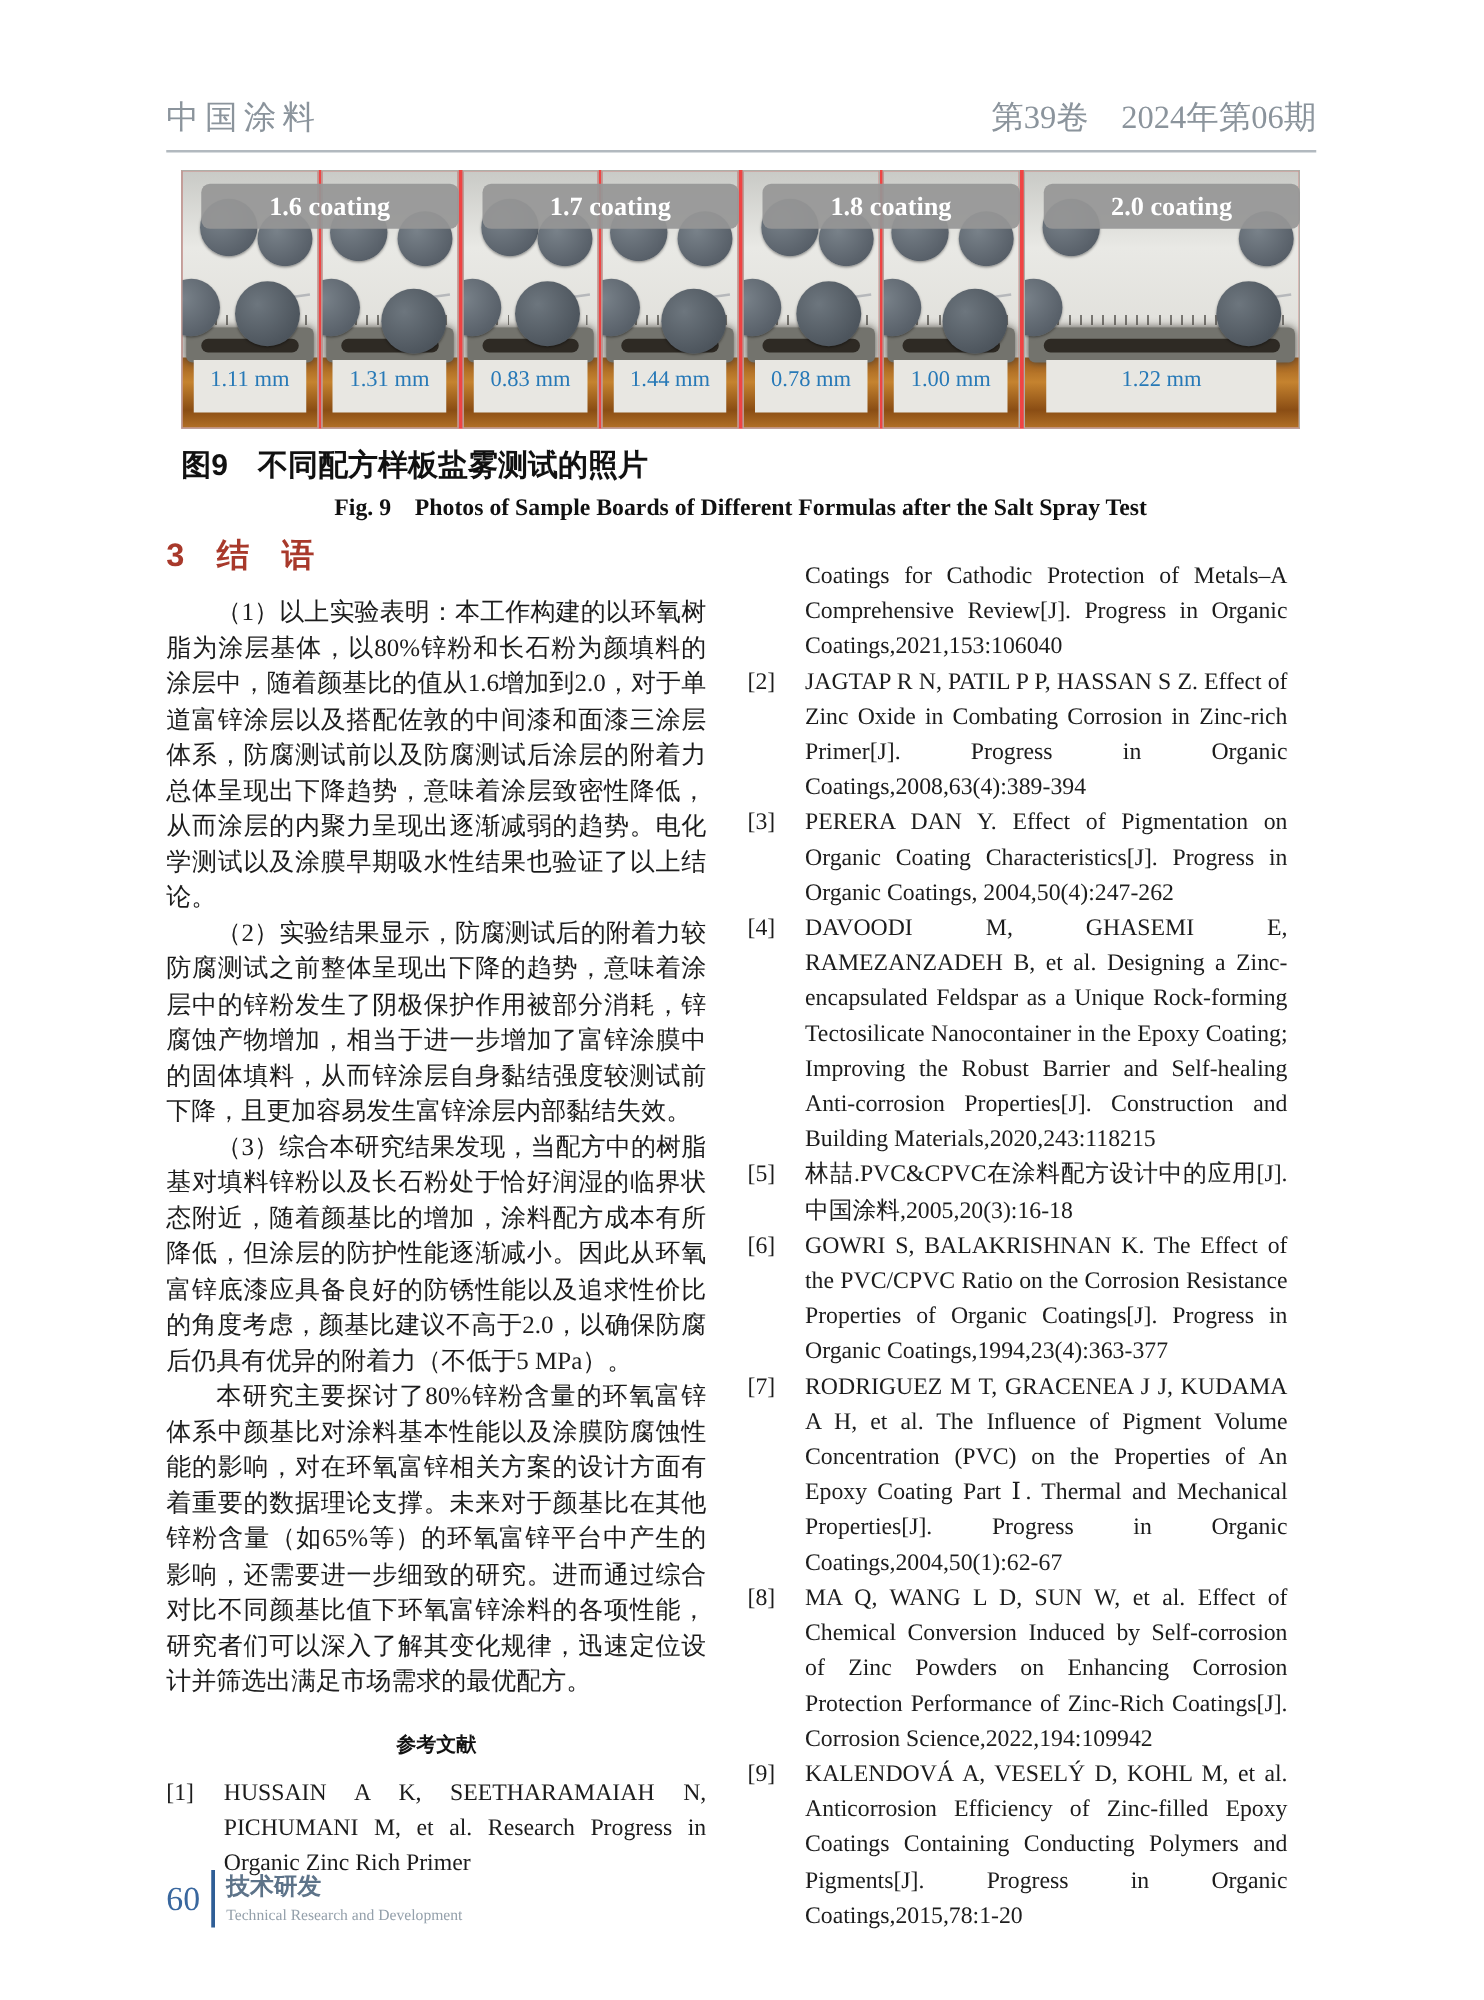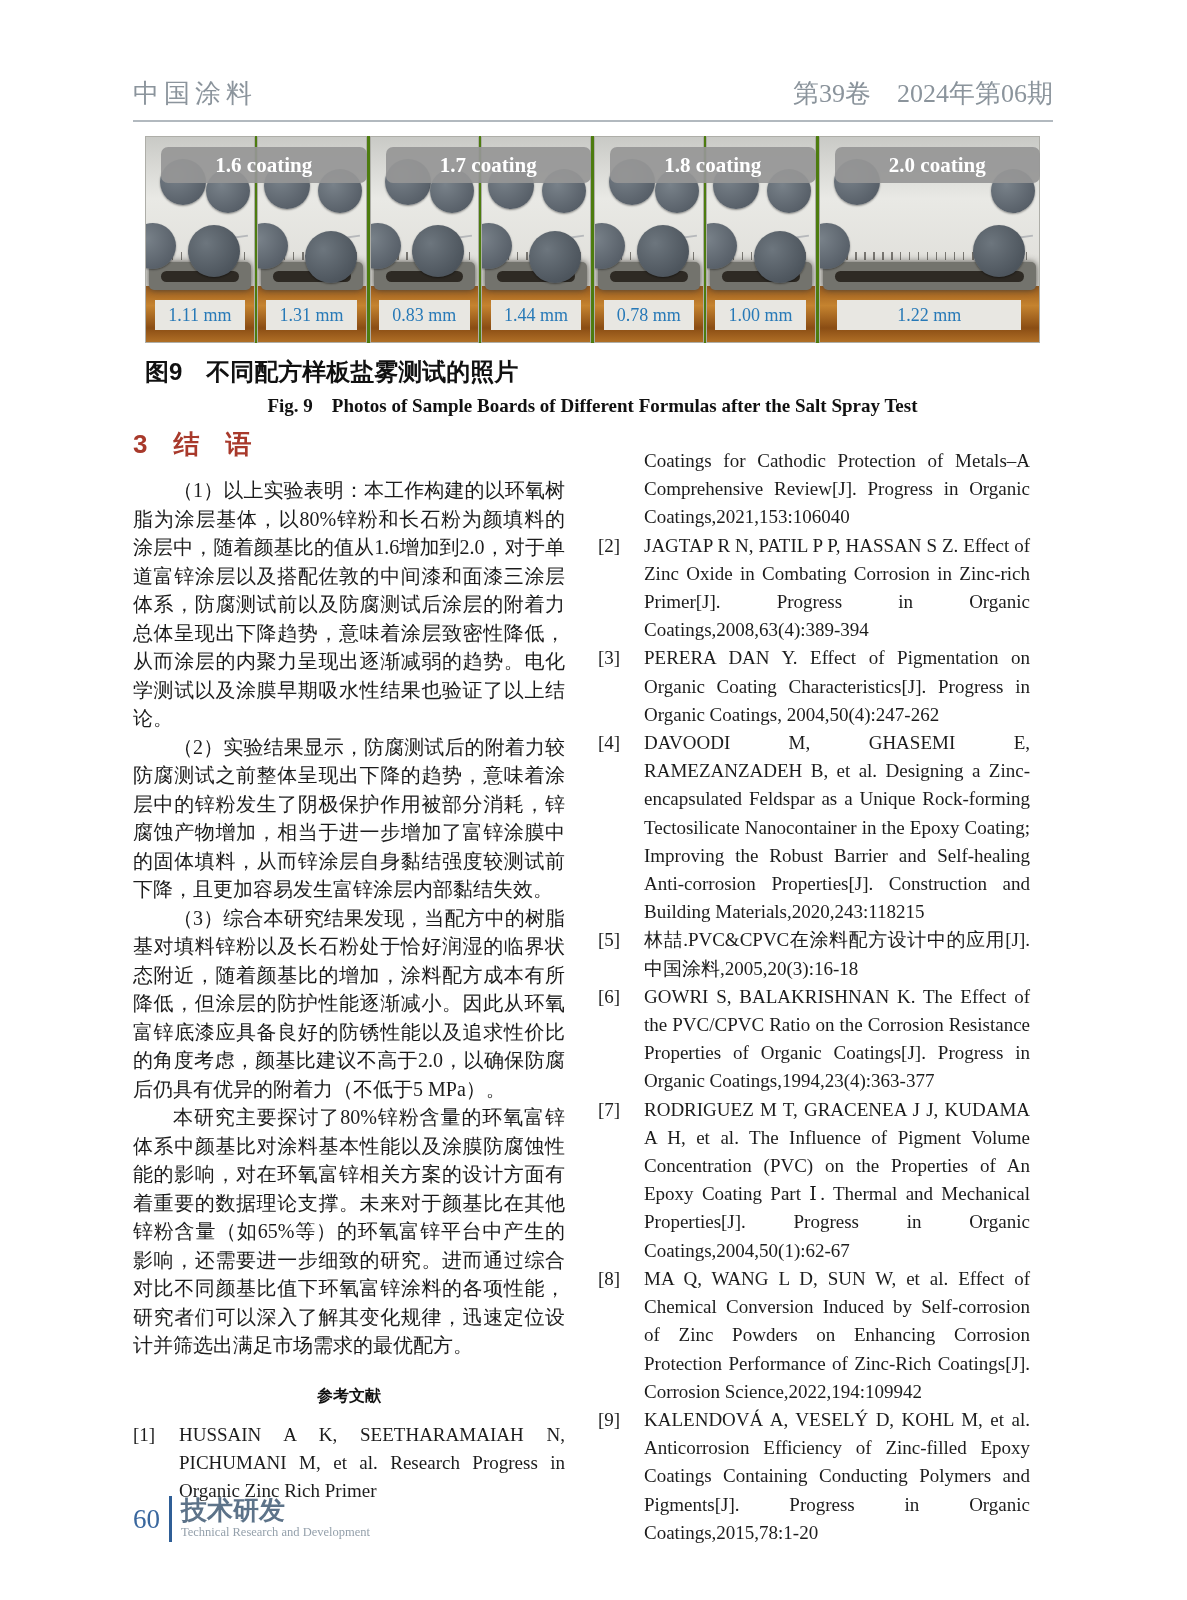--- a/index.html
+++ b/index.html
@@ -14,21 +14,21 @@
   .page-header {
     position:absolute; top:76px; left:133px; width:920px;
     display:flex; justify-content:space-between; align-items:flex-end;
     padding-bottom:9px; border-bottom:2px solid #b2b9bf;
     color:#8b949c; font-size:26px;
   }
   .journal-name { letter-spacing:5px; }
 
   
   .figure-block { position:absolute; top:136px; left:145px; width:895px; }
-  .fig-photos { display:flex; gap:3px; height:207px; background:#4d7c0f; padding:0; }
+  .fig-photos { display:flex; gap:3px; height:207px; background:#ef4444; padding:0; }
   .fig-group { position:relative; flex:1; display:flex; gap:2px; }
   .fig-banner {
     position:absolute; top:11px; left:16px; right:0; height:36px; z-index:5;
     background:rgba(150,150,150,0.92); border-radius:7px;
     color:#ffffff; font-weight:bold; font-size:21px; line-height:36px; text-align:center;
   }
   .panel {
     position:relative; flex:1; overflow:hidden;
     background:linear-gradient(180deg,#c9cac6,#e9e9e5 30%,#dfded9 70%,#d6d5d0);
     border:1px solid #aeaea8;
@@ -60,21 +60,21 @@
   }
   .scribe::after {
     content:""; position:absolute; left:12px; right:12px; top:9px; bottom:8px;
     background:#2e2a24; border-radius:6px;
   }
   .rust {
     position:absolute; bottom:0; left:0; right:0; height:56px; z-index:1;
     background:linear-gradient(180deg,#9c5c1d,#c5832f 35%,#8a4d14 75%,#b06f26);
   }
   .mm-label {
-    position:absolute; bottom:12px; left:8%; width:84%; height:30px; z-index:4;
+    position:absolute; bottom:12px; left:8%; width:84%; height:42px; z-index:4;
     background:#e8e7e2; color:#2779b7; font-size:18px; line-height:30px; text-align:center;
   }
   .caption-zh {
     margin-top:13px; text-align:left; font-weight:bold; font-size:24px; color:#111;
     font-family:"Liberation Sans","DejaVu Sans",sans-serif;
   }
   .caption-en { margin-top:5px; text-align:center; font-weight:bold; font-size:19px; color:#111; }
 
   
   .columns { position:absolute; top:427px; left:133px; width:897px; display:flex; gap:33px; }
@@ -96,21 +96,21 @@
   .ref-label { width:46px; flex-shrink:0; }
   .ref-text { flex:1; text-align:justify; }
   .ref-cont { padding-left:46px; font-size:19px; line-height:28.2px; text-align:justify; }
 
   
   .page-footer { position:absolute; top:1496px; left:133px; display:flex; align-items:center; }
   .page-num { color:#39679e; font-size:27px; margin-right:9px; }
   .footer-bar { width:3px; height:46px; background:#2f5e96; margin-right:9px; }
   .footer-zh {
     font-family:"Liberation Sans","DejaVu Sans",sans-serif;
-    font-weight:bold; font-size:26px; color:#5d7389; line-height:24px;
+    font-weight:bold; font-size:19px; color:#5d7389; line-height:24px;
   }
   .footer-en { font-size:12.5px; color:#94a0ab; margin-top:3px; }
 </style>
 </head>
 <body>
 
 <div class="page">
 
   <div class="page-header">
     <span class="journal-name">中国涂料</span>

